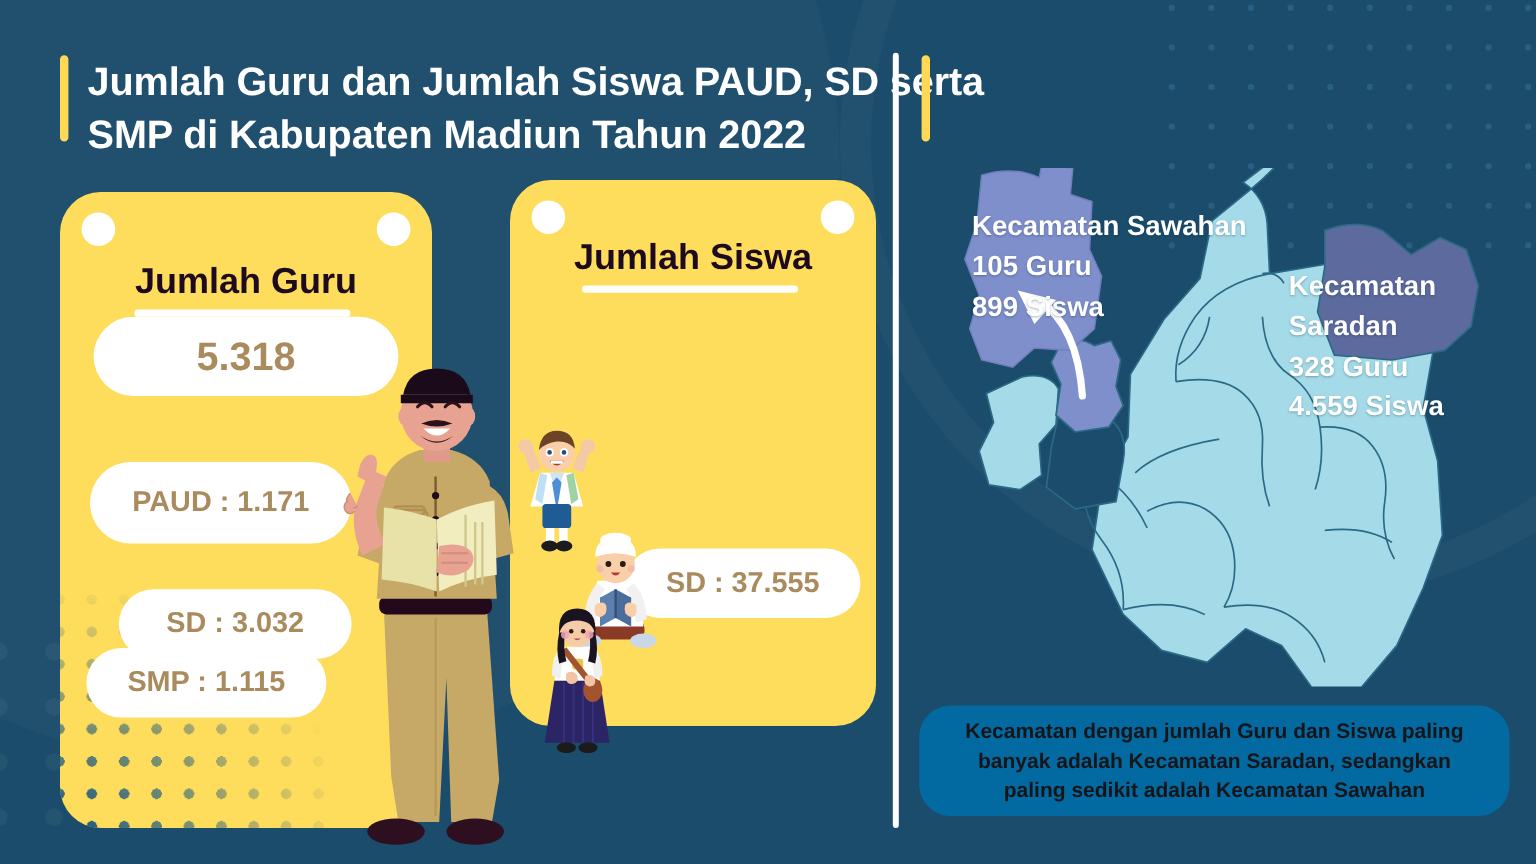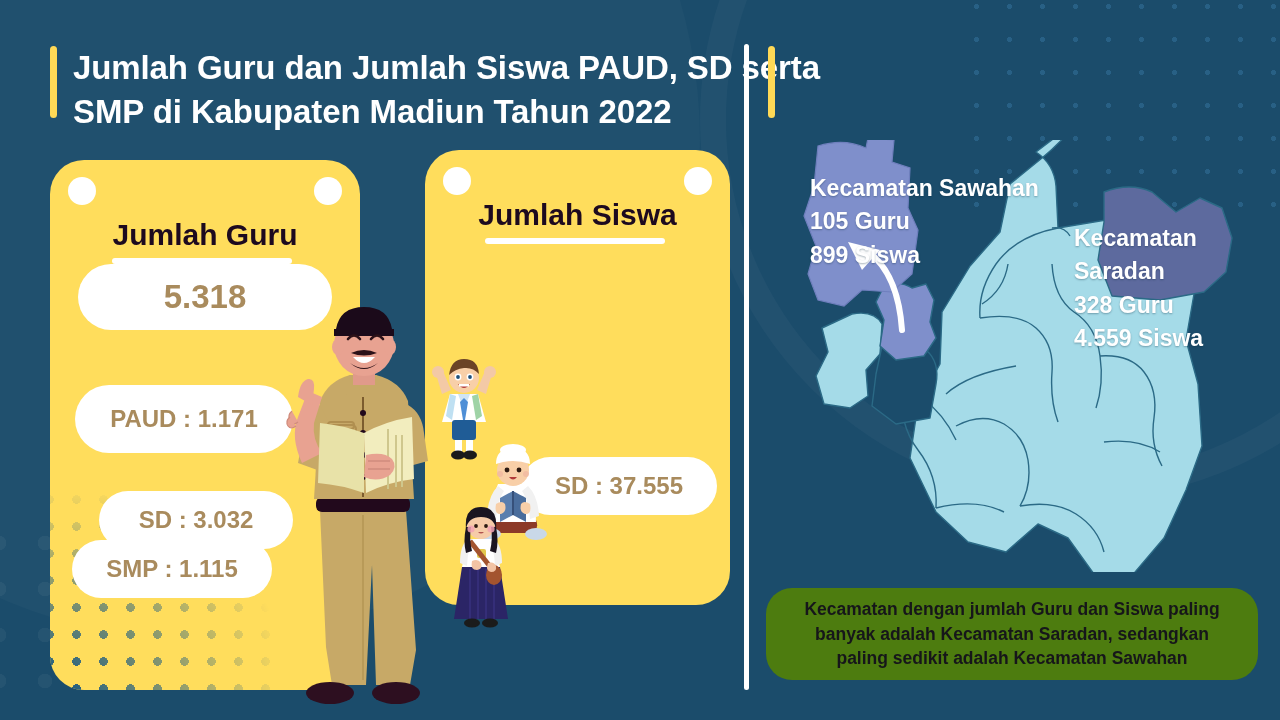--- a/index.html
+++ b/index.html
@@ -119,21 +119,21 @@
     position:absolute; color:#ffffff; font-weight:bold;
     font-size:23px; line-height:1.45; white-space:pre-line;
     text-shadow:0 1px 2px rgba(10,40,60,.35);
   }
   #label-sawahan { left:810px; top:172px; }
   #label-saradan { left:1074px; top:222px; }
 
   
   #footnote {
     position:absolute; left:766px; top:588px; width:492px; height:92px;
-    background:#4d7c0f; border-radius:26px;
+    background:#0369a1; border-radius:26px;
     display:flex; align-items:center; justify-content:center;
     text-align:center; padding:0 16px;
   }
   #footnote span {
     color:#16161a; font-weight:bold; font-size:17.5px; line-height:1.42;
     white-space:pre-line;
   }
 </style>
 </head>
 <body>

